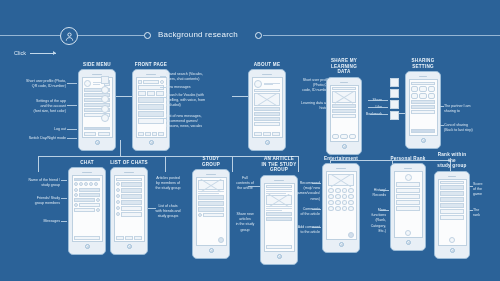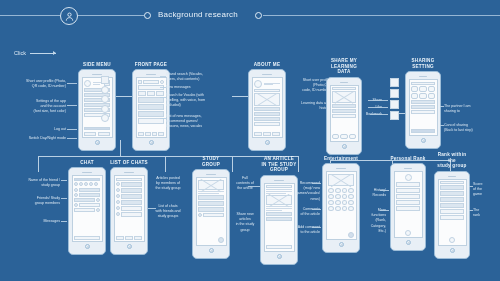--- a/index.html
+++ b/index.html
@@ -6,21 +6,21 @@
   html,body { width:500px; height:281px; overflow:hidden; }
   body {
     background:#2b6298;
     font-family:"Liberation Sans", sans-serif;
     color:#cfe0ef;
     position:relative;
   }
   .canvas { position:absolute; inset:0; }
 
   
-  .timeline { position:absolute; left:0; top:7px; width:500px; height:18px; }
+  .timeline { position:absolute; left:0; top:27px; width:500px; height:18px; }
   .tl-line { position:absolute; top:8px; height:1px; background:#a9c6de; opacity:.85; }
   .tl-avatar {
     position:absolute; left:60px; top:0; width:18px; height:18px;
     border:1px solid #d5e4f1; border-radius:50%;
     display:flex; align-items:center; justify-content:center;
   }
   .tl-avatar svg { width:11px; height:11px; }
   .tl-dot {
     position:absolute; top:5px; width:7px; height:7px; border-radius:50%;
     border:1.5px solid #e3eef8; background:#2b6298;

